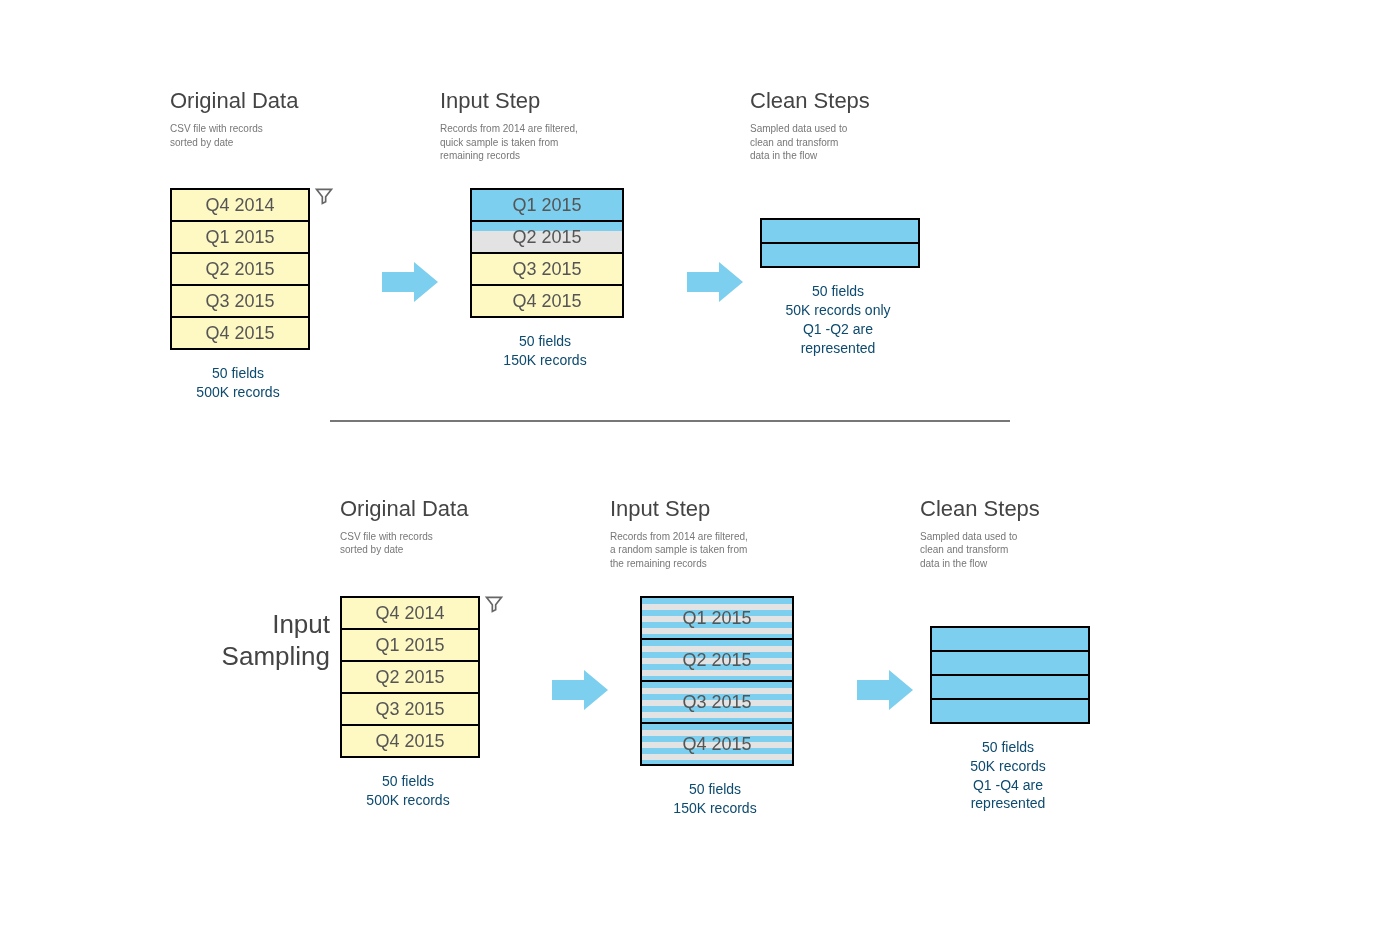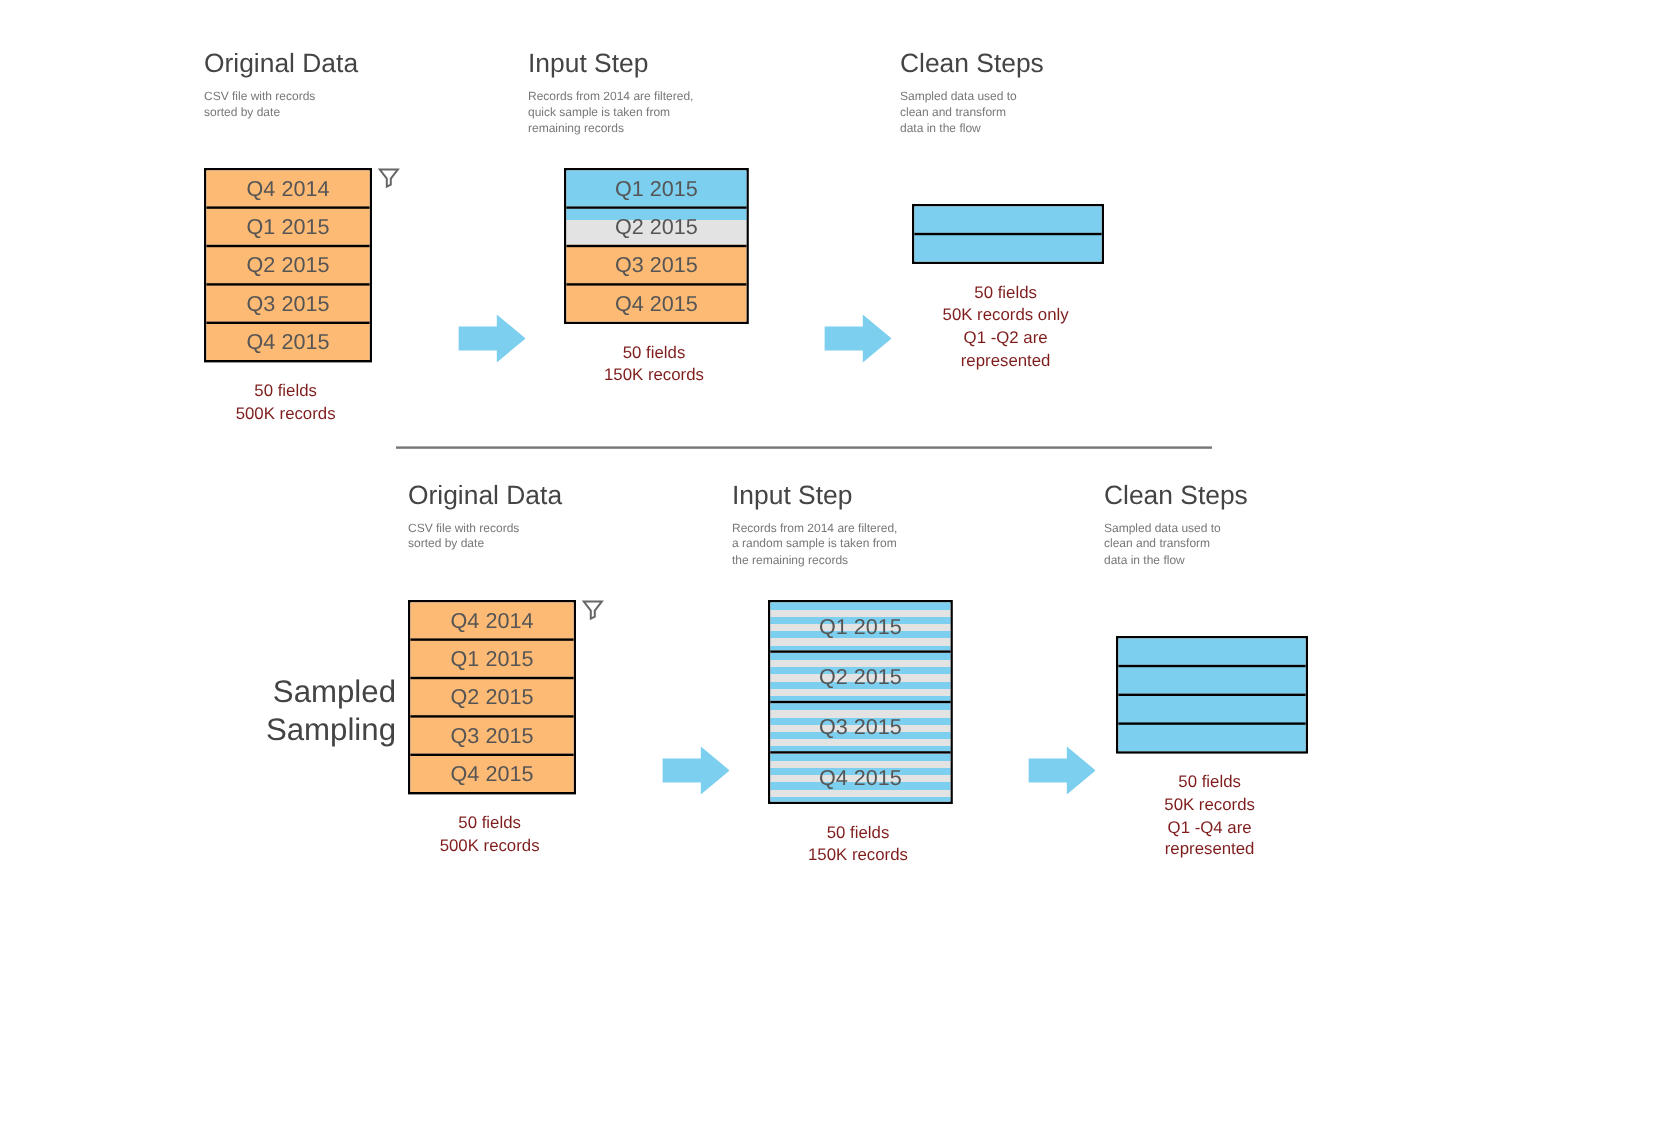--- a/index.html
+++ b/index.html
@@ -42,20 +42,21 @@
   .col-arrow1   { width: 60px; padding-top: 220px; display:flex; justify-content:center; }
   .col-input    { width: 240px; justify-content: center; }
   .col-arrow2   { width: 70px; padding-top: 220px; display:flex; justify-content:center; }
   .col-clean    { width: 220px; justify-content: flex-end; }
 
   .col-title {
     font-size: 22px;
     color: #444;
     margin-bottom: 8px;
     white-space: nowrap;
+    margin-top: 48px;
   }
   .col-desc {
     font-size: 10px;
     color: #777;
     line-height: 1.35;
     min-height: 60px;
     white-space: pre-line;
   }
 
   .cell-stack {
@@ -63,21 +64,21 @@
     width: 136px;
     margin-top: 6px;
   }
   .cell {
     height: 30px;
     line-height: 30px;
     text-align: center;
     font-size: 18px;
     color: #555;
     border-top: 2px solid #000;
-    background: #fdba74;
+    background: #fef9c3;
   }
   .cell:first-child { border-top: none; }
 
   .cell-stack.input {
     width: 150px;
     margin-left: 30px;
   }
   .cell.lightblue { background: #7ccfee; }
   .cell.halfblue {
     background: linear-gradient(to bottom, #7ccfee 0%, #7ccfee 30%, #e3e3e3 30%, #e3e3e3 100%);
@@ -99,21 +100,21 @@
   }
   .result-cell {
     height: 22px;
     background: #7ccfee;
     border-top: 2px solid #000;
   }
   .result-cell:first-child { border-top: none; }
 
   .caption {
     font-size: 14px;
-    color: #7f1d1d;
+    color: #0c4a6e;
     text-align: center;
     margin-top: 14px;
     line-height: 1.35;
     white-space: pre-line;
   }
   .caption.left { text-align: center; width: 136px; }
   .caption.input { width: 150px; margin-left: 30px; }
   .caption.clean { width: 176px; margin-left: 0px; }
 
   .filter-icon {
@@ -201,21 +202,21 @@
 Q1 -Q2 are
 represented</div>
       </div>
 
     </div>
   </div>
 
   <hr class="divider">
 
   <div class="section">
-    <div class="row-label">Sampled
+    <div class="row-label">Input
 Sampling</div>
     <div class="cols">
 
       <div class="col col-original">
         <div class="col-title">Original Data</div>
         <div class="col-desc">CSV file with records
 sorted by date</div>
         <div class="filter-icon">
           <div class="cell-stack">
             <div class="cell">Q4 2014</div>

